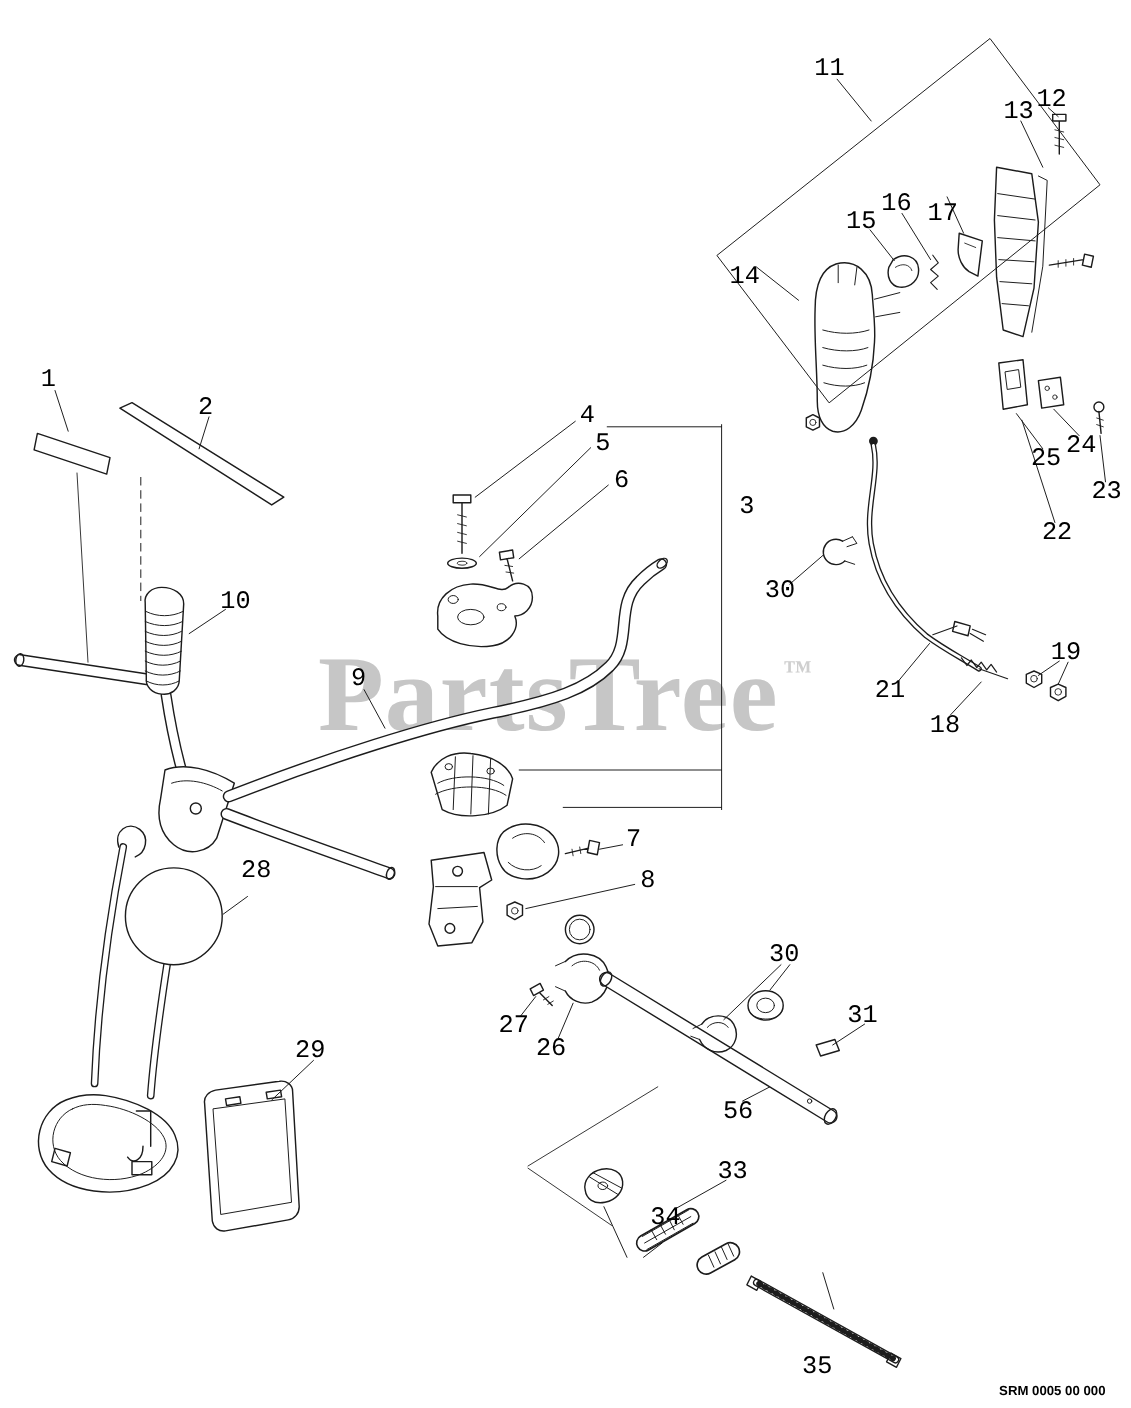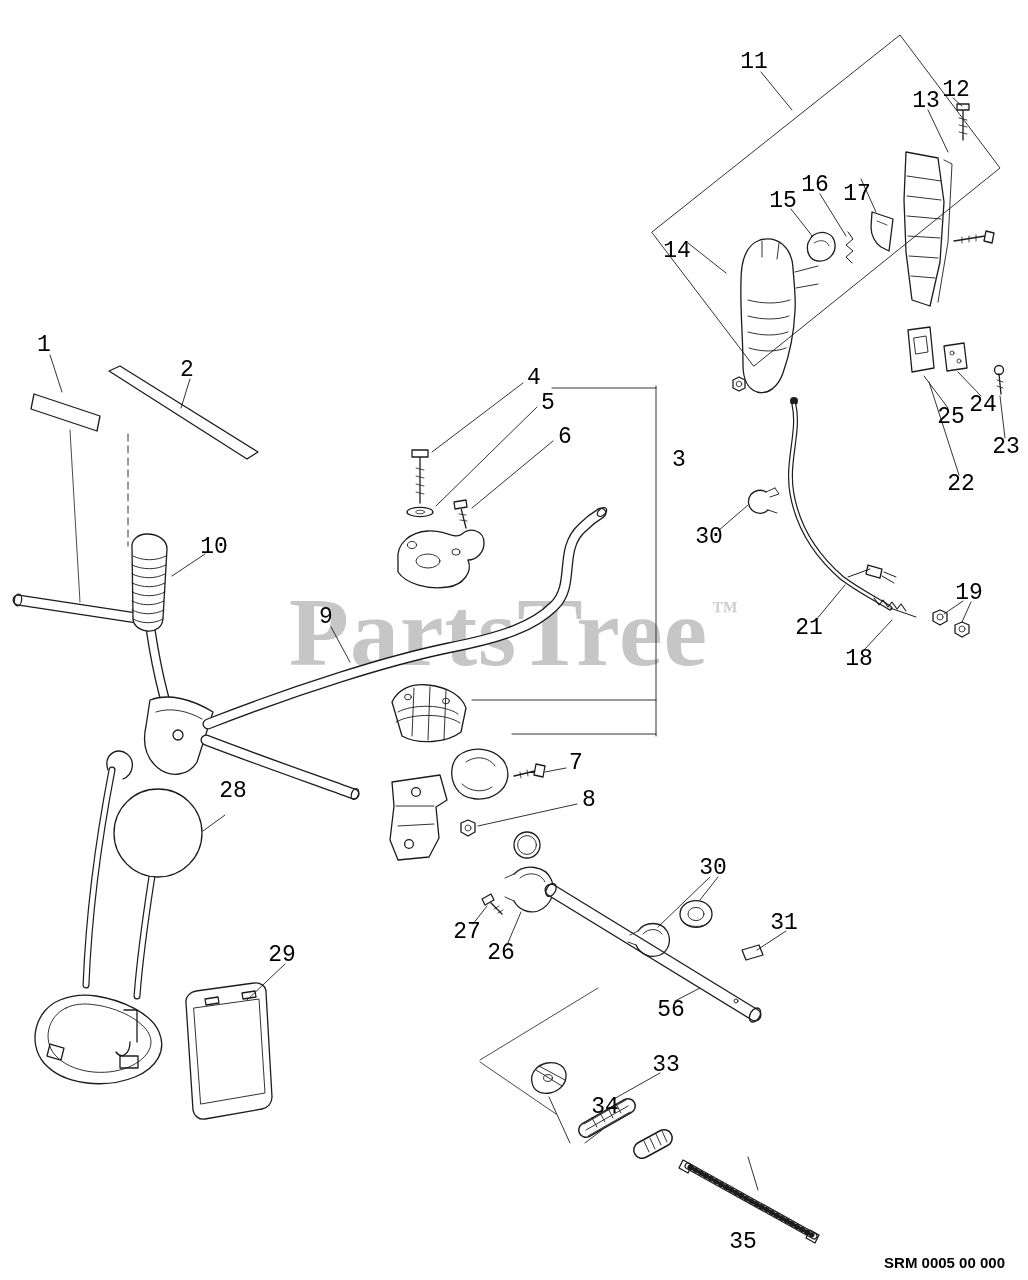--- a/index.html
+++ b/index.html
@@ -12,21 +12,21 @@
   }
   .watermark .tm{font-size:26px;position:relative;top:-46px;margin-left:4px;color:#cfcfcf;}
   svg.art{position:absolute;left:0;top:0;z-index:2;}
   .callout-layer{position:absolute;left:0;top:0;width:1028px;height:1280px;z-index:3;pointer-events:none;}
   .callout{
     position:absolute;transform:translate(-50%,-50%);
     font-size:23px;color:#000;font-family:Liberation Mono, monospace;
   }
   .footer-code{
     position:absolute;right:23px;bottom:9px;z-index:3;
-    font-size:15px;font-weight:700;color:#000;font-family:"Liberation Sans",sans-serif;
+    font-size:12px;font-weight:700;color:#000;font-family:"Liberation Sans",sans-serif;
   }
 </style>
 </head>
 <body>
 
 <div class="stage">
 
   <div class="watermark">
     <span>PartsTree</span><span class="tm">™</span>
   </div>

